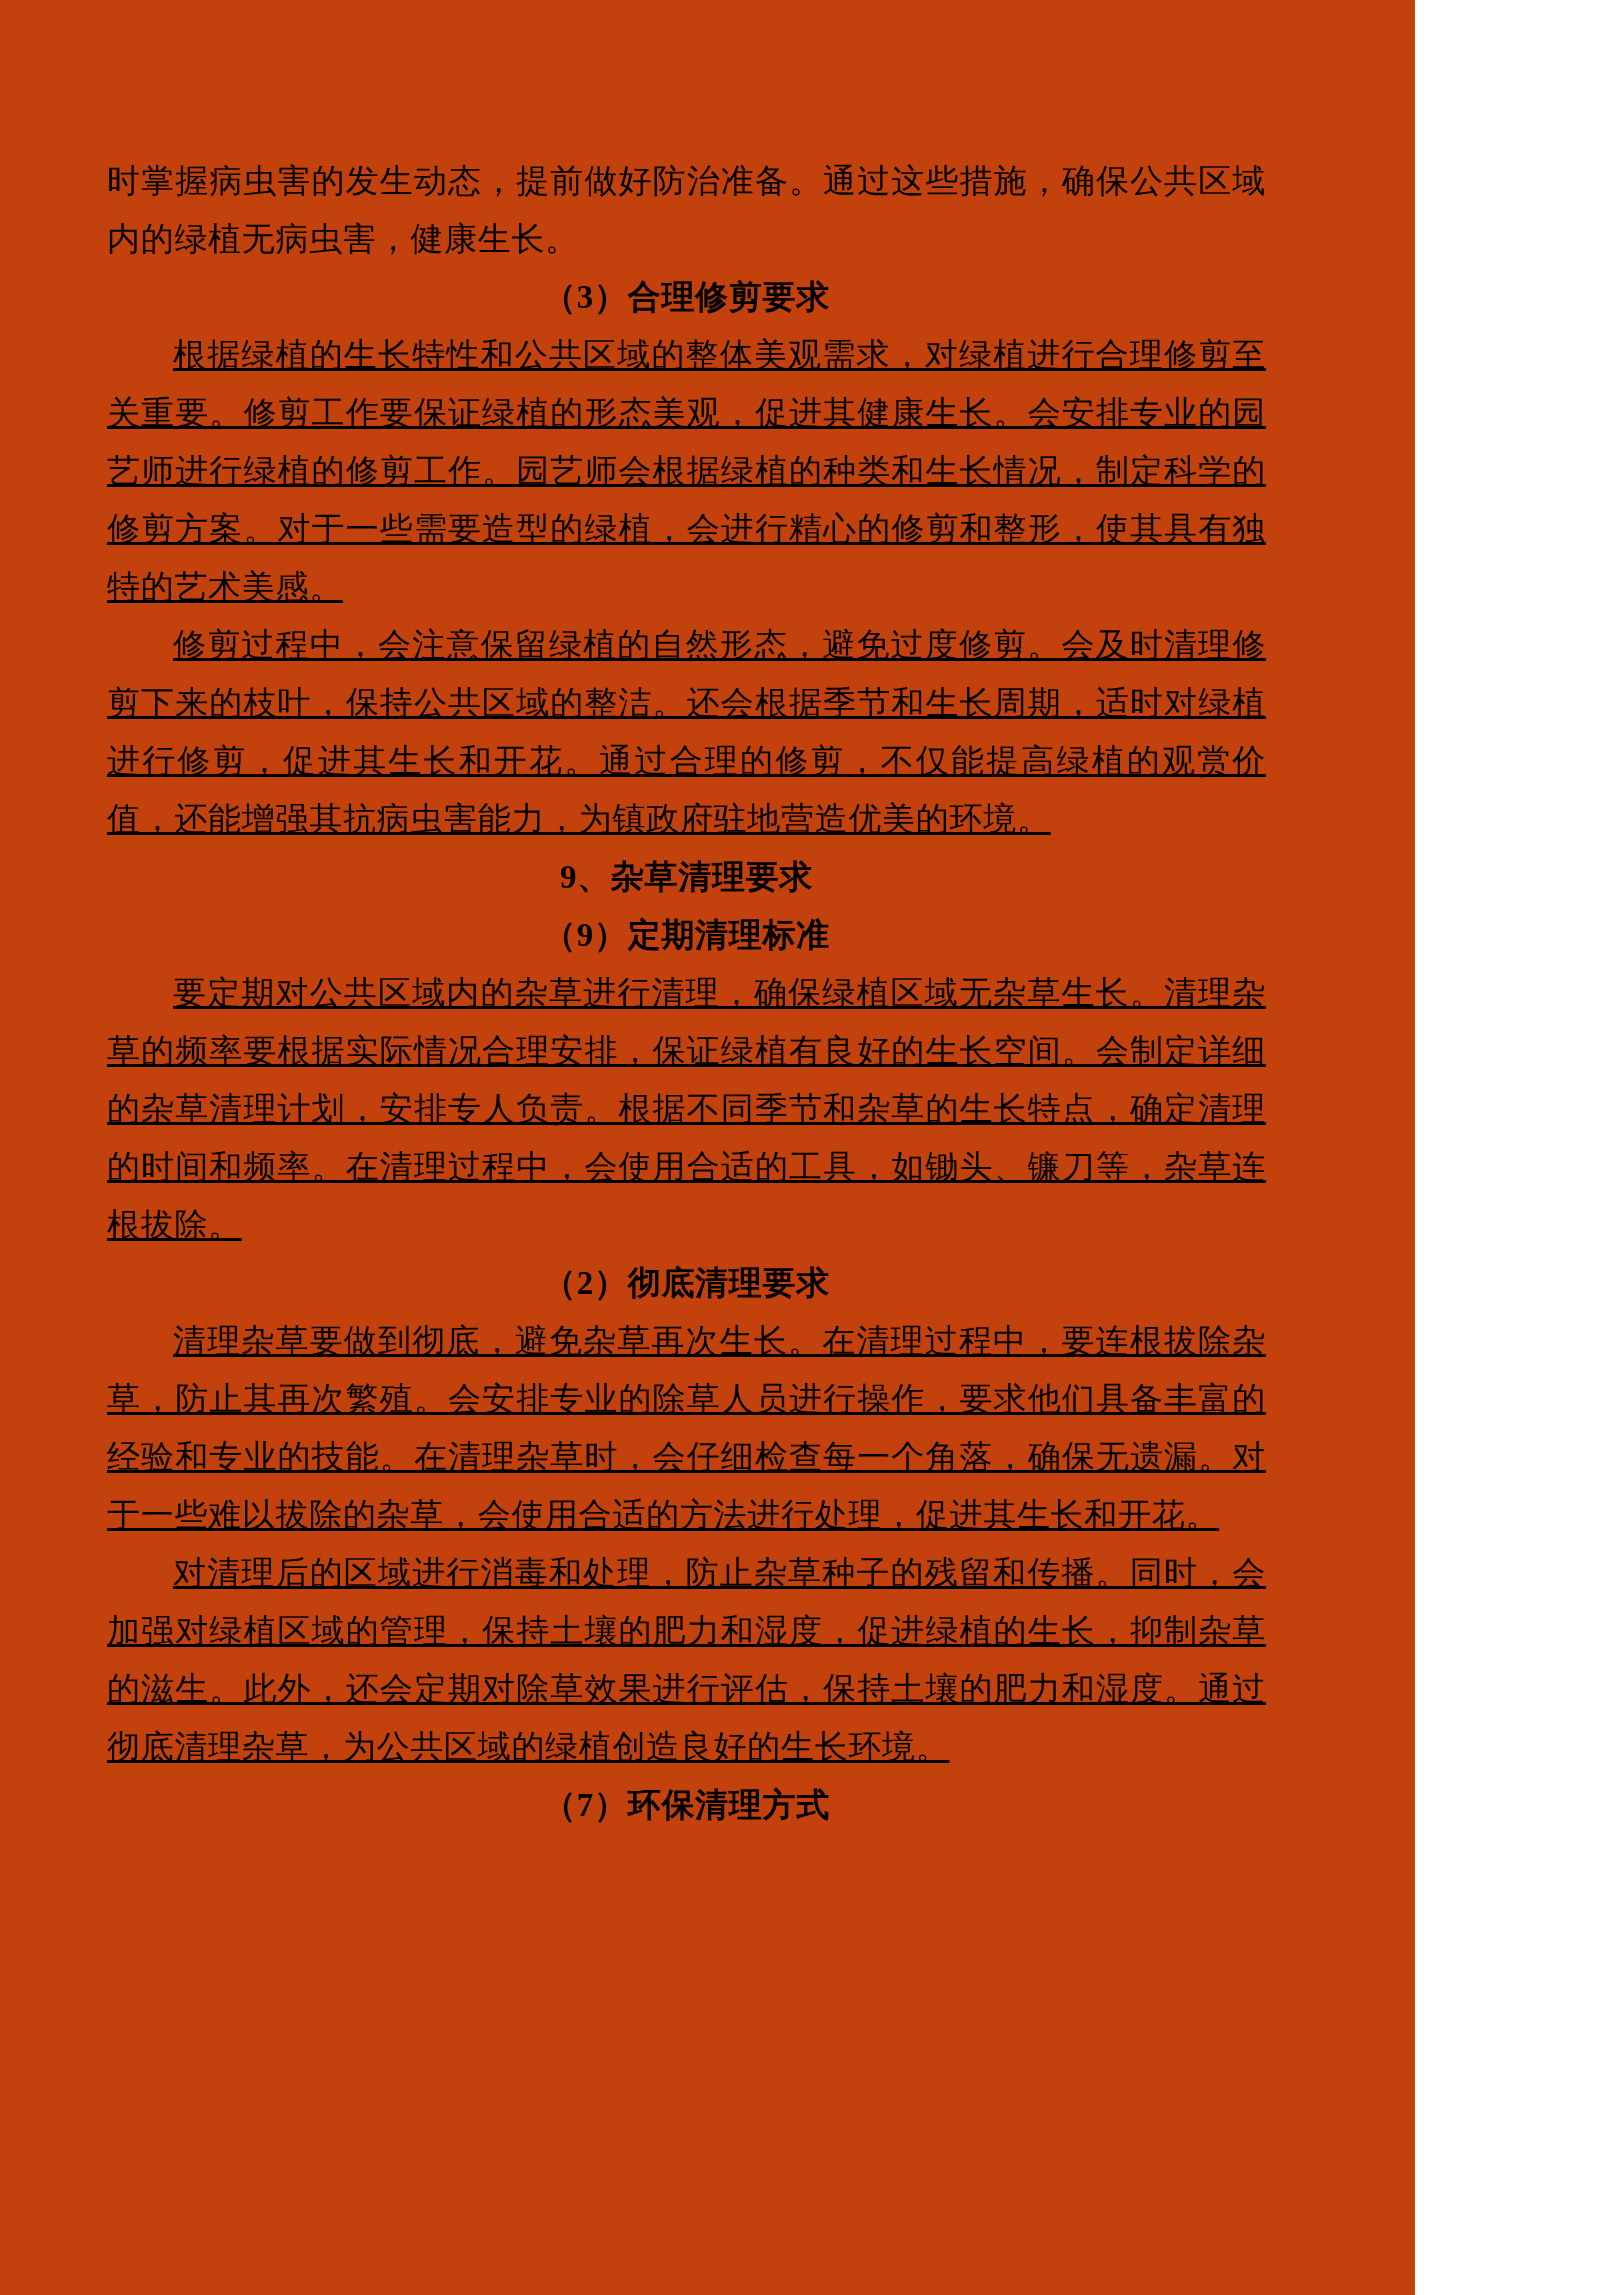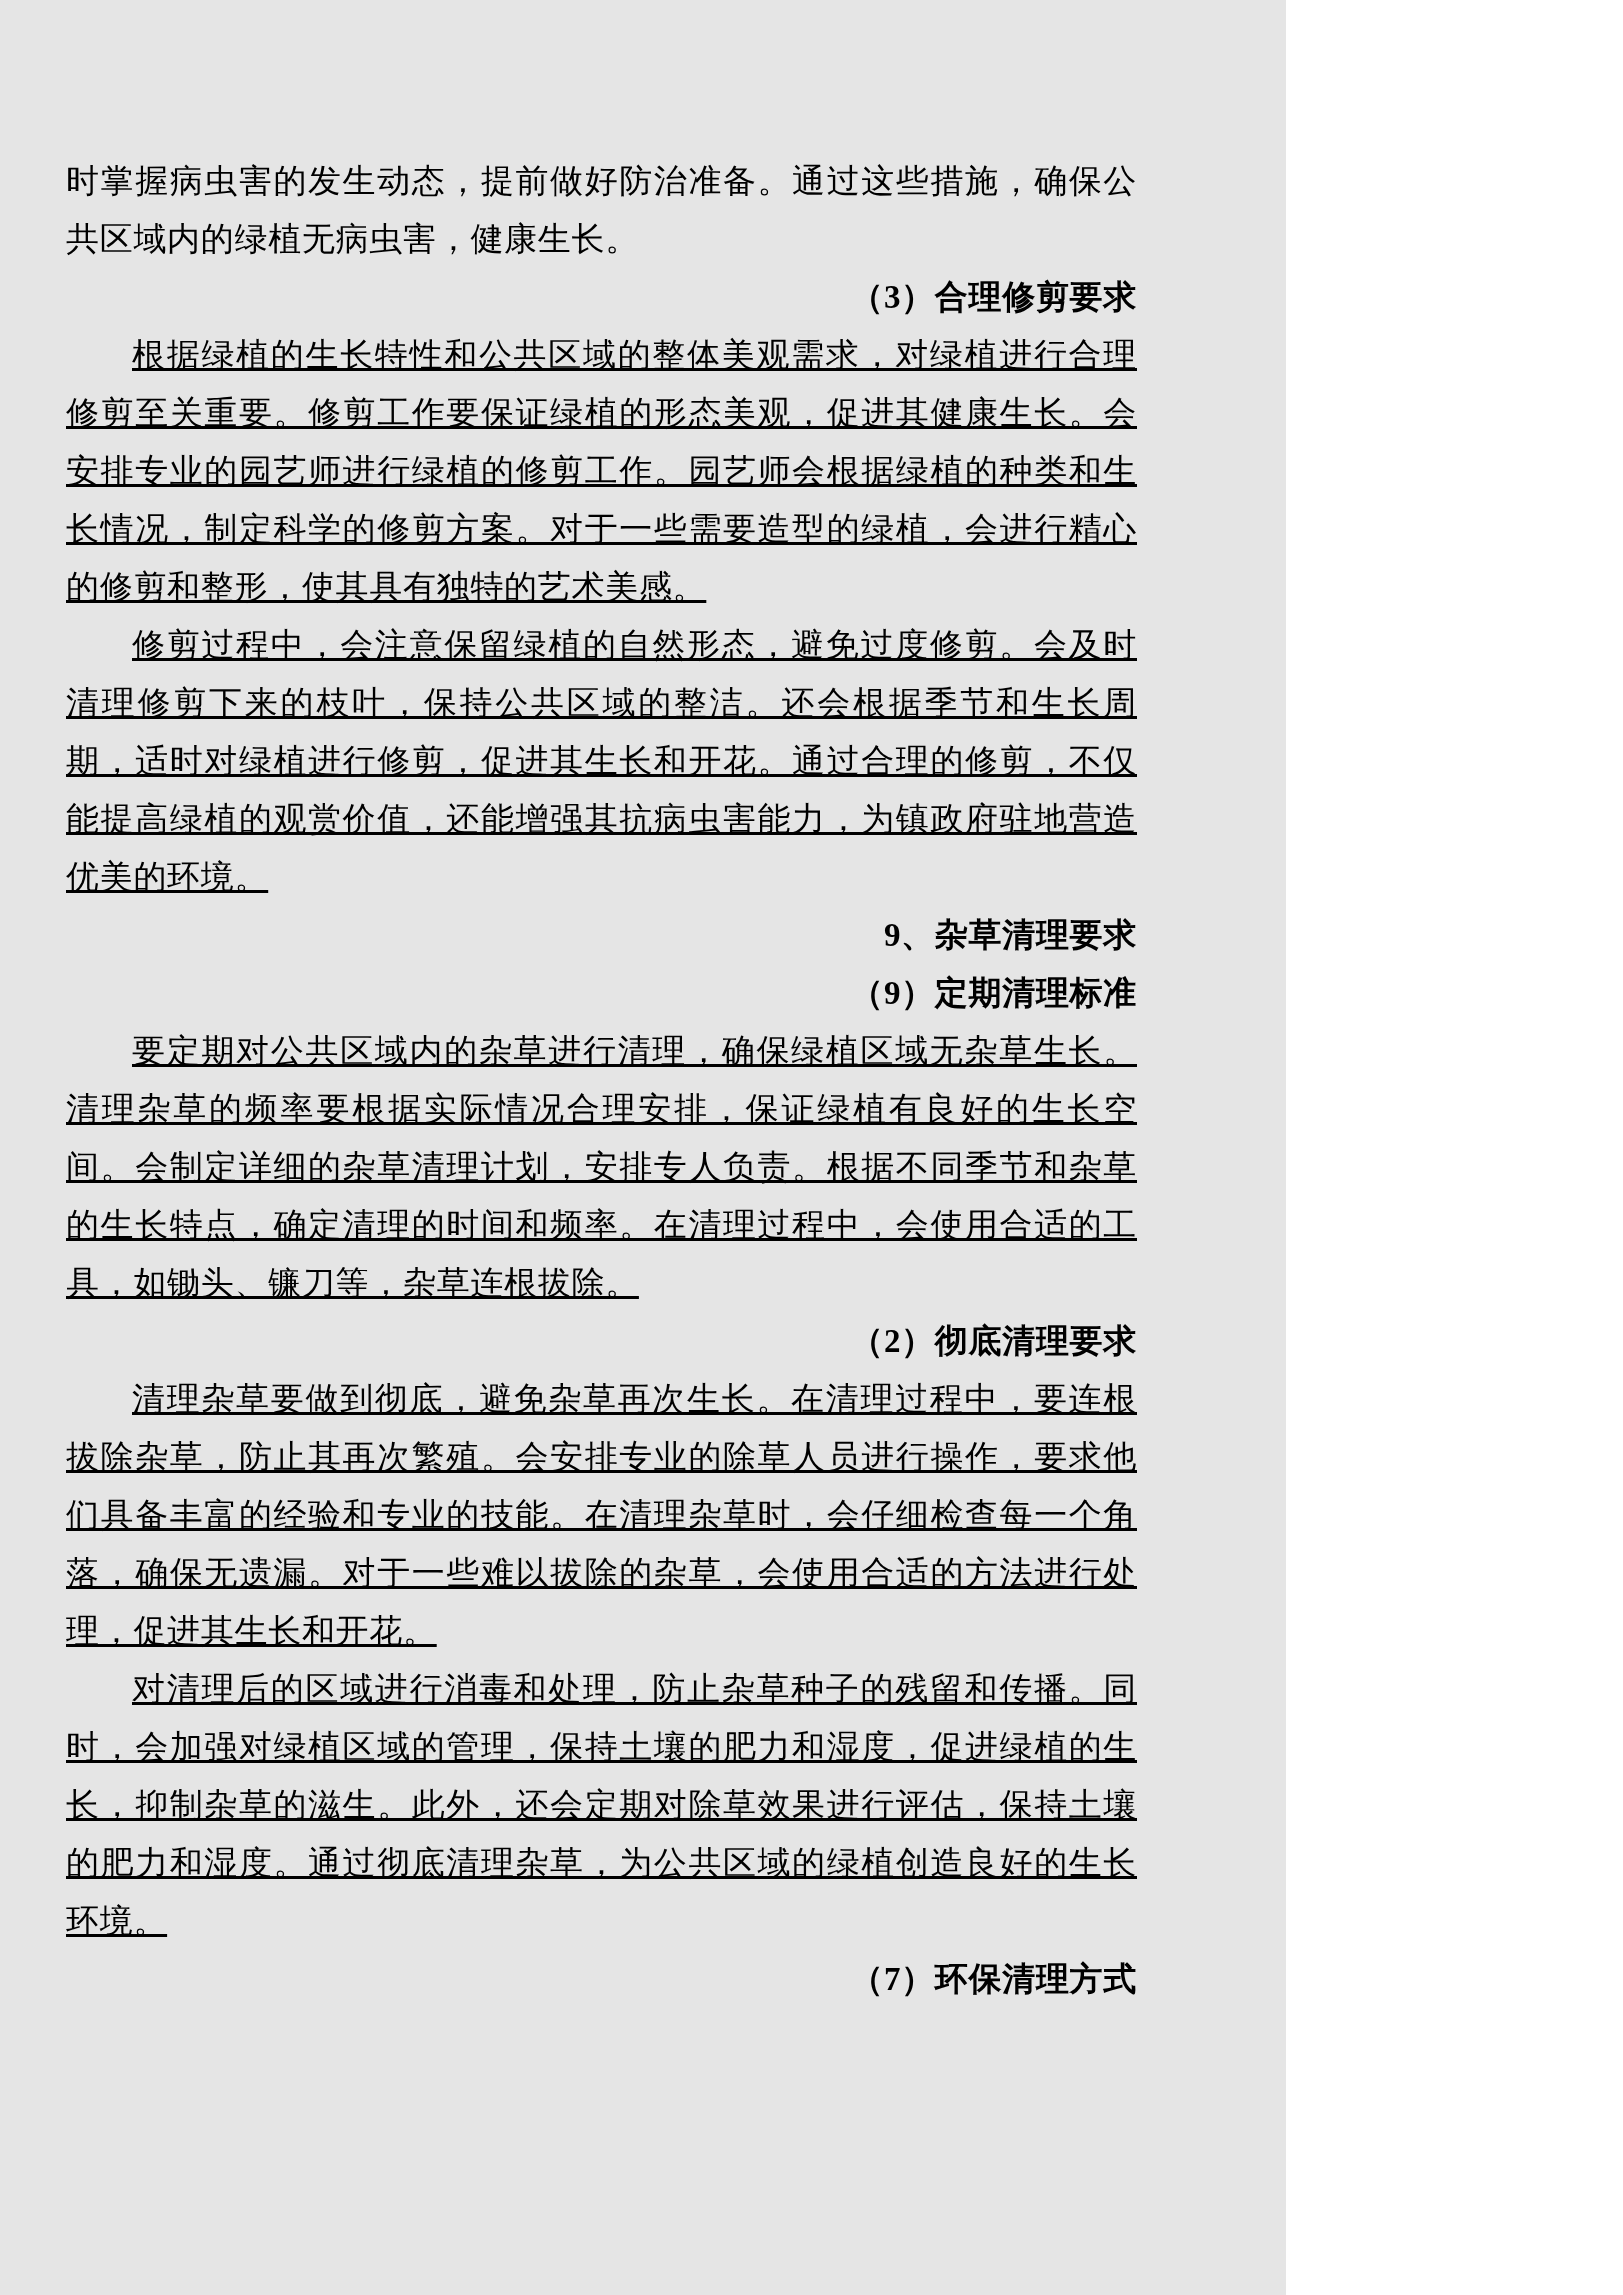--- a/index.html
+++ b/index.html
@@ -1,25 +1,25 @@
 <!DOCTYPE html>
 <html style="font-size:10.5px"><head>
 <meta charset="utf-8">
 <style>
   html, body {
     margin: 0;
     padding: 0;
     background: #ffffff;
   }
   .page {
-    width: 1286px;
+    width: 1415px;
     height: 2295px;
-    background: #e5e5e5;
+    background: #c2410c;
     box-sizing: border-box;
-    padding: 152px 149px 0 66px;
+    padding: 152px 149px 0 107px;
     font-family: "Liberation Serif", "DejaVu Serif", serif;
     color: #000000;
     overflow: hidden;
   }
   .doc-block {
     font-size: 33px;
     line-height: 58px;
     margin: 0;
     text-align: justify;
     text-justify: inter-ideograph;
@@ -32,21 +32,21 @@
     text-decoration: underline;
   }
   .doc-body-continued {
     text-indent: 0;
     font-weight: normal;
   }
   .doc-heading {
     text-indent: 0;
     font-weight: bold;
     font-family: "Liberation Serif", "DejaVu Serif", serif;
-    text-align: right;
+    text-align: center;
   }
 </style>
 </head>
 <body>
 
 <div class="page">
   <p class="doc-block doc-body-continued">时掌握病虫害的发生动态，提前做好防治准备。通过这些措施，确保公共区域内的绿植无病虫害，健康生长。</p>
   <p class="doc-block doc-heading">（3）合理修剪要求</p>
   <p class="doc-block doc-body">根据绿植的生长特性和公共区域的整体美观需求，对绿植进行合理修剪至关重要。修剪工作要保证绿植的形态美观，促进其健康生长。会安排专业的园艺师进行绿植的修剪工作。园艺师会根据绿植的种类和生长情况，制定科学的修剪方案。对于一些需要造型的绿植，会进行精心的修剪和整形，使其具有独特的艺术美感。</p>
   <p class="doc-block doc-body">修剪过程中，会注意保留绿植的自然形态，避免过度修剪。会及时清理修剪下来的枝叶，保持公共区域的整洁。还会根据季节和生长周期，适时对绿植进行修剪，促进其生长和开花。通过合理的修剪，不仅能提高绿植的观赏价值，还能增强其抗病虫害能力，为镇政府驻地营造优美的环境。</p>

